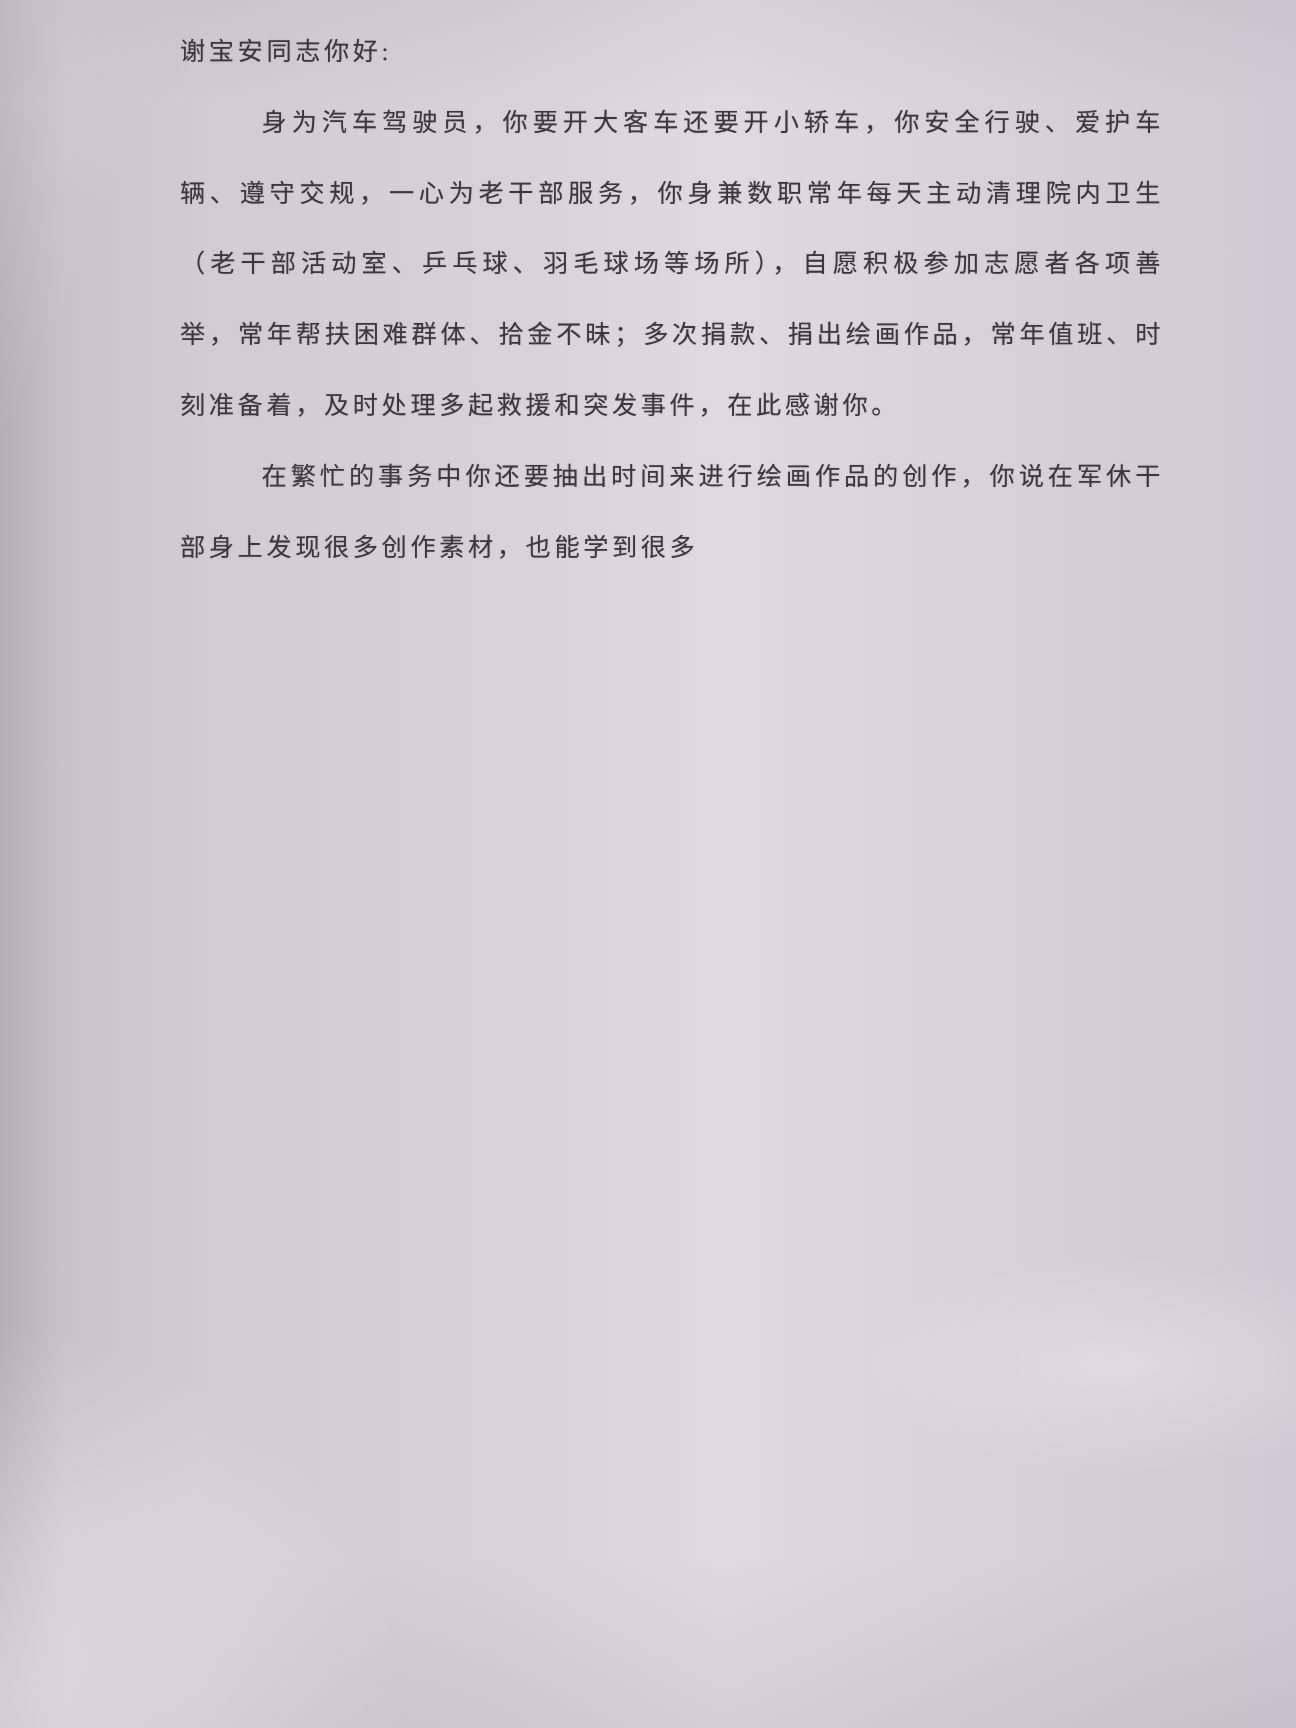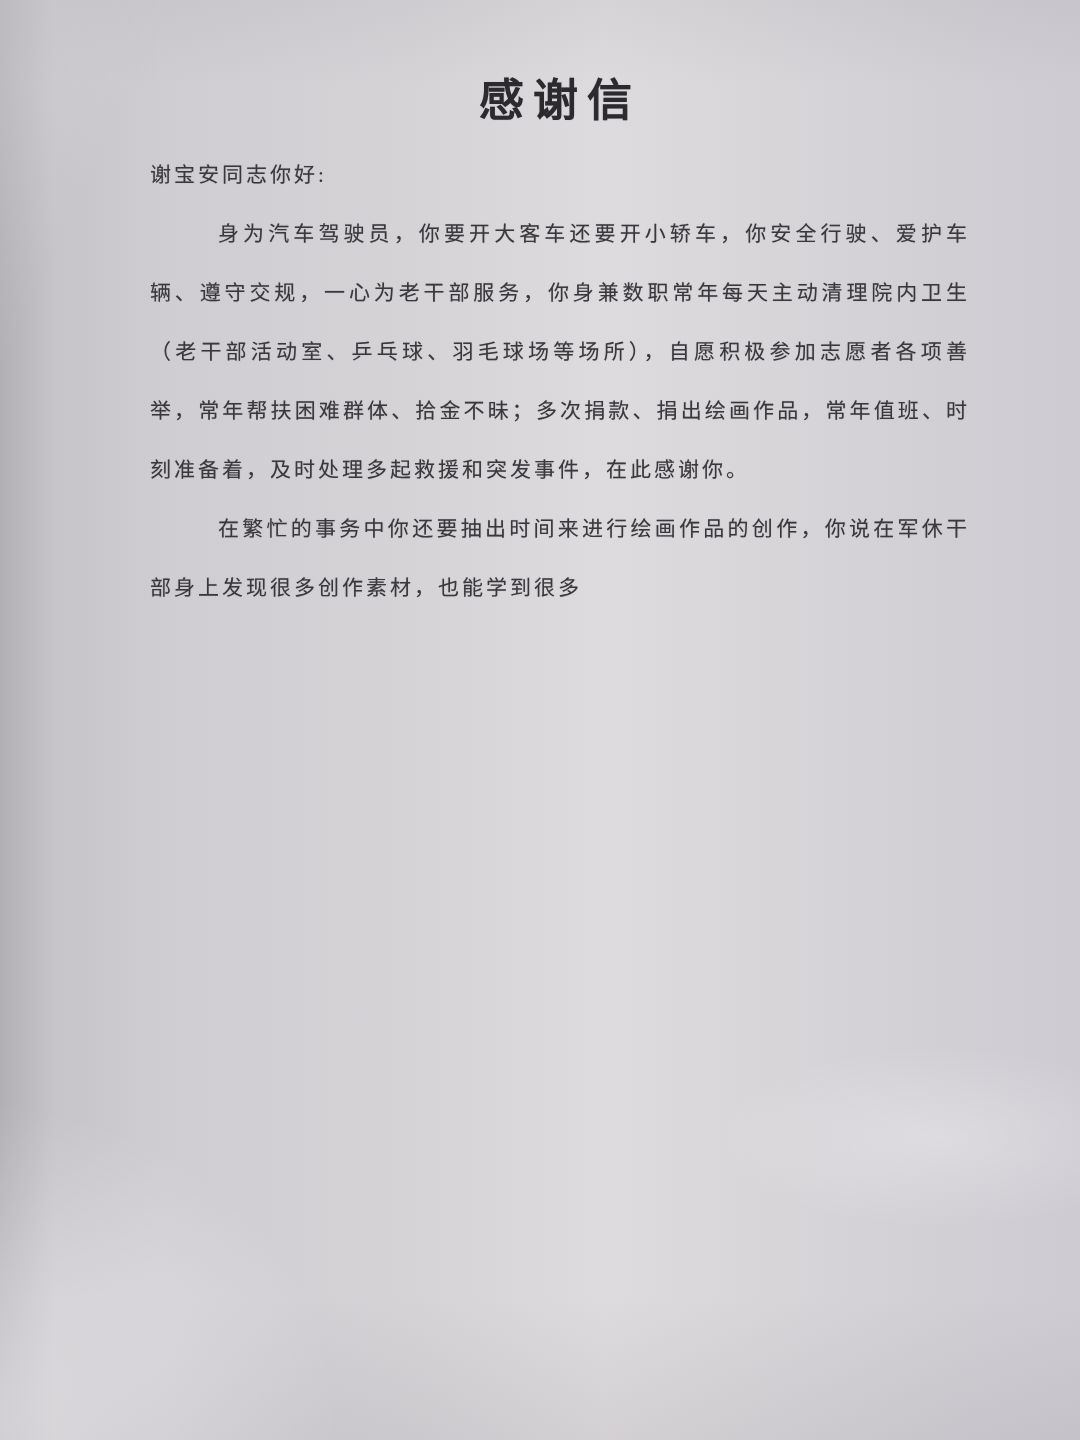--- a/index.html
+++ b/index.html
@@ -57,18 +57,17 @@
   .para {
     margin: 0;
     text-indent: 68px;
   }
 </style>
 </head>
 <body>
 
 <div class="photo">
   <div class="content">
-    <h1 class="title">感谢信</h1>
     <p class="letter-text greeting">谢宝安同志你好:</p>
     <p class="letter-text para">身为汽车驾驶员，你要开大客车还要开小轿车，你安全行驶、爱护车辆、遵守交规，一心为老干部服务，你身兼数职常年每天主动清理院内卫生（老干部活动室、乒乓球、羽毛球场等场所），自愿积极参加志愿者各项善举，常年帮扶困难群体、拾金不昧；多次捐款、捐出绘画作品，常年值班、时刻准备着，及时处理多起救援和突发事件，在此感谢你。</p>
     <p class="letter-text para">在繁忙的事务中你还要抽出时间来进行绘画作品的创作，你说在军休干部身上发现很多创作素材，也能学到很多</p>
   </div>
 </div>
 
 </body></html>

